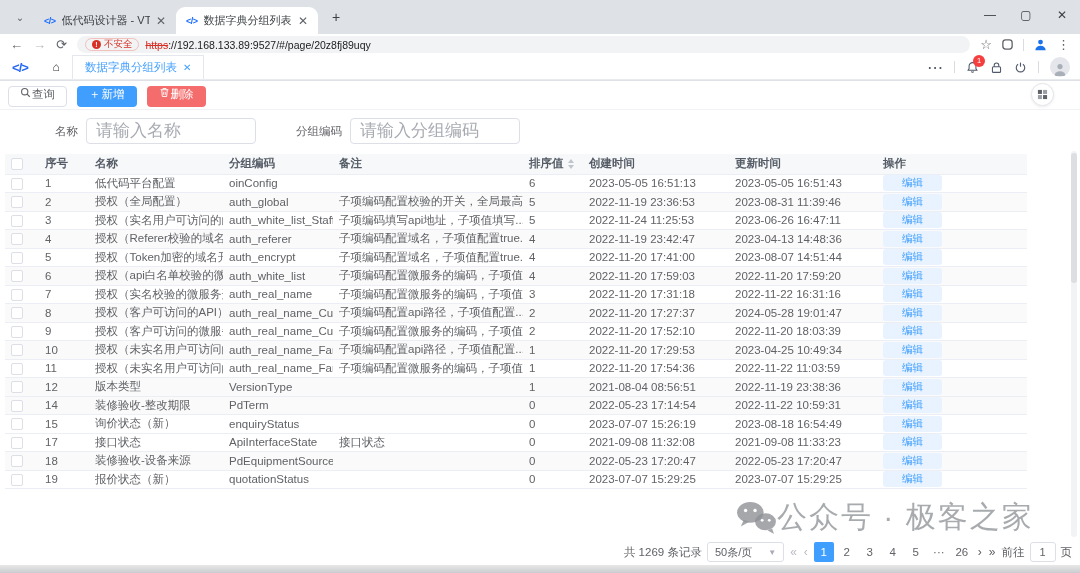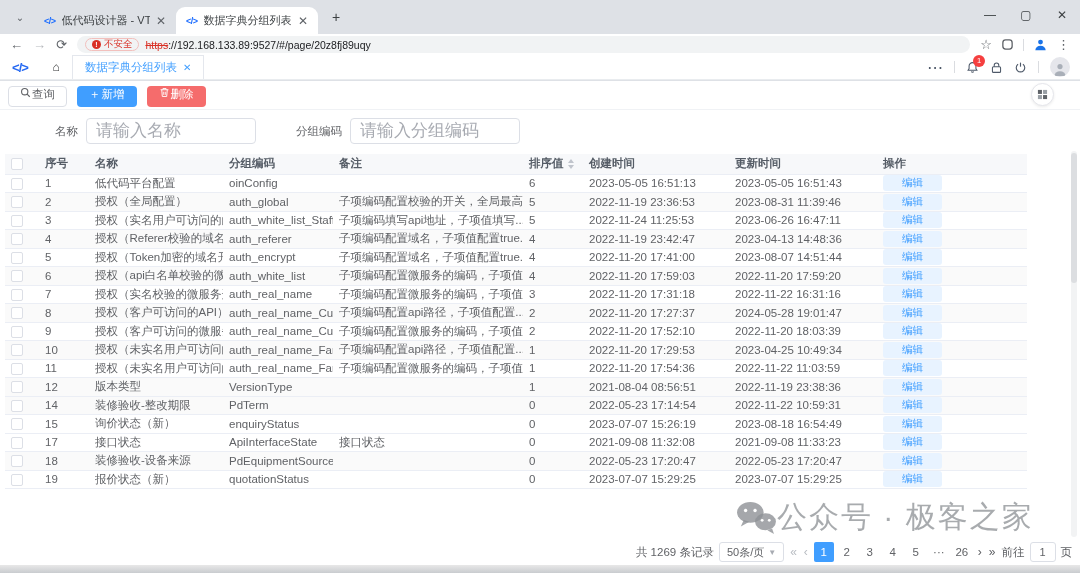--- a/index.html
+++ b/index.html
@@ -70,21 +70,21 @@
   td { height:18.5px; padding:0 6px; border-bottom:1px solid #ebeef5; white-space:nowrap; overflow:hidden; }
   tr.striped td { background:#fafafa; }
   .cb { display:inline-block; width:12px; height:12px; border:1px solid #dcdfe6; border-radius:2px; background:#fff; vertical-align:middle; cursor:pointer; }
   .edit-pill { display:inline-block; background:#e8f3ff; color:#409eff; border-radius:3px; padding:1px 19px; font-size:10.5px; cursor:pointer; }
   .sort-ico { display:inline-flex; flex-direction:column; gap:2px; margin-left:4px; vertical-align:middle; cursor:pointer; }
   .caret-up { width:0; height:0; border-left:3.5px solid transparent; border-right:3.5px solid transparent; border-bottom:4px solid #c0c4cc; }
   .caret-dn { width:0; height:0; border-left:3.5px solid transparent; border-right:3.5px solid transparent; border-top:4px solid #c0c4cc; }
 
   
   .pager { position:absolute; right:8px; bottom:2px; height:22px; display:flex; align-items:center; gap:5px; font-size:11.5px; color:#606266; }
-  .psize { display:flex; align-items:center; gap:4px; border:1px solid #dcdfe6; border-radius:3px; height:20px; padding:0 7px; color:#606266; cursor:pointer; font-size:11px; }
+  .psize { display:flex; align-items:center; gap:16px; border:1px solid #dcdfe6; border-radius:3px; height:20px; padding:0 7px; color:#606266; cursor:pointer; font-size:11px; }
   .psize .car { font-size:8px; color:#a8abb2; }
   .parrow { color:#b8bcc2; font-size:12px; cursor:pointer; padding:0 1px; }
   .parrow.on { color:#606266; }
   .page { min-width:20px; height:20px; display:inline-flex; align-items:center; justify-content:center; border-radius:2px; cursor:pointer; }
   .page.active { background:#409eff; color:#fff; }
   .goto-input { width:26px; height:20px; border:1px solid #dcdfe6; border-radius:3px; text-align:center; font-size:11px; color:#606266; outline:none; font-family:inherit; }
 
   
   .scroll-track { position:absolute; right:3px; top:70px; width:6px; bottom:28px; background:#f2f3f4; border-radius:3px; }
   .scroll-thumb { position:absolute; right:3px; top:72px; width:6px; height:130px; background:#dcdee1; border-radius:3px; cursor:pointer; }

